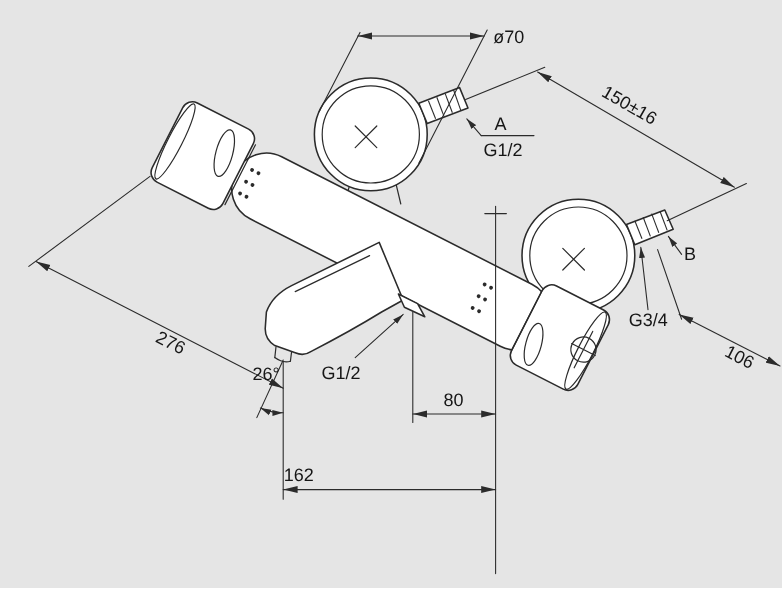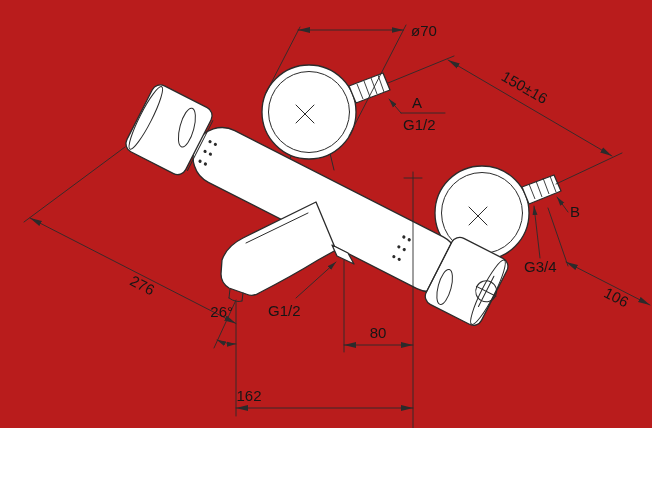--- a/index.html
+++ b/index.html
@@ -1,16 +1,16 @@
 <!DOCTYPE html>
 <html><head>
 <meta charset="utf-8">
 <style>
   html,body{margin:0;padding:0;background:#ffffff;}
-  .stage{width:652px;height:428px;background:#b91c1c;position:relative;overflow:hidden;}
+  .stage{width:652px;height:490px;background:#e5e5e5;position:relative;overflow:hidden;}
   svg{display:block;}
   .outline{fill:#ffffff;stroke:#2b2b2b;stroke-width:1.3;stroke-linejoin:round;stroke-linecap:round;}
   .detail{fill:none;stroke:#2b2b2b;stroke-width:1;stroke-linecap:round;}
   .hatch{fill:none;stroke:#2b2b2b;stroke-width:0.9;}
   .dim{fill:none;stroke:#2b2b2b;stroke-width:0.9;stroke-linecap:round;}
   .dot{fill:#2b2b2b;stroke:none;}
   .dimtext{font-family:"Liberation Sans",sans-serif;font-size:15px;fill:#161616;}
 </style>
 </head>
 <body>

